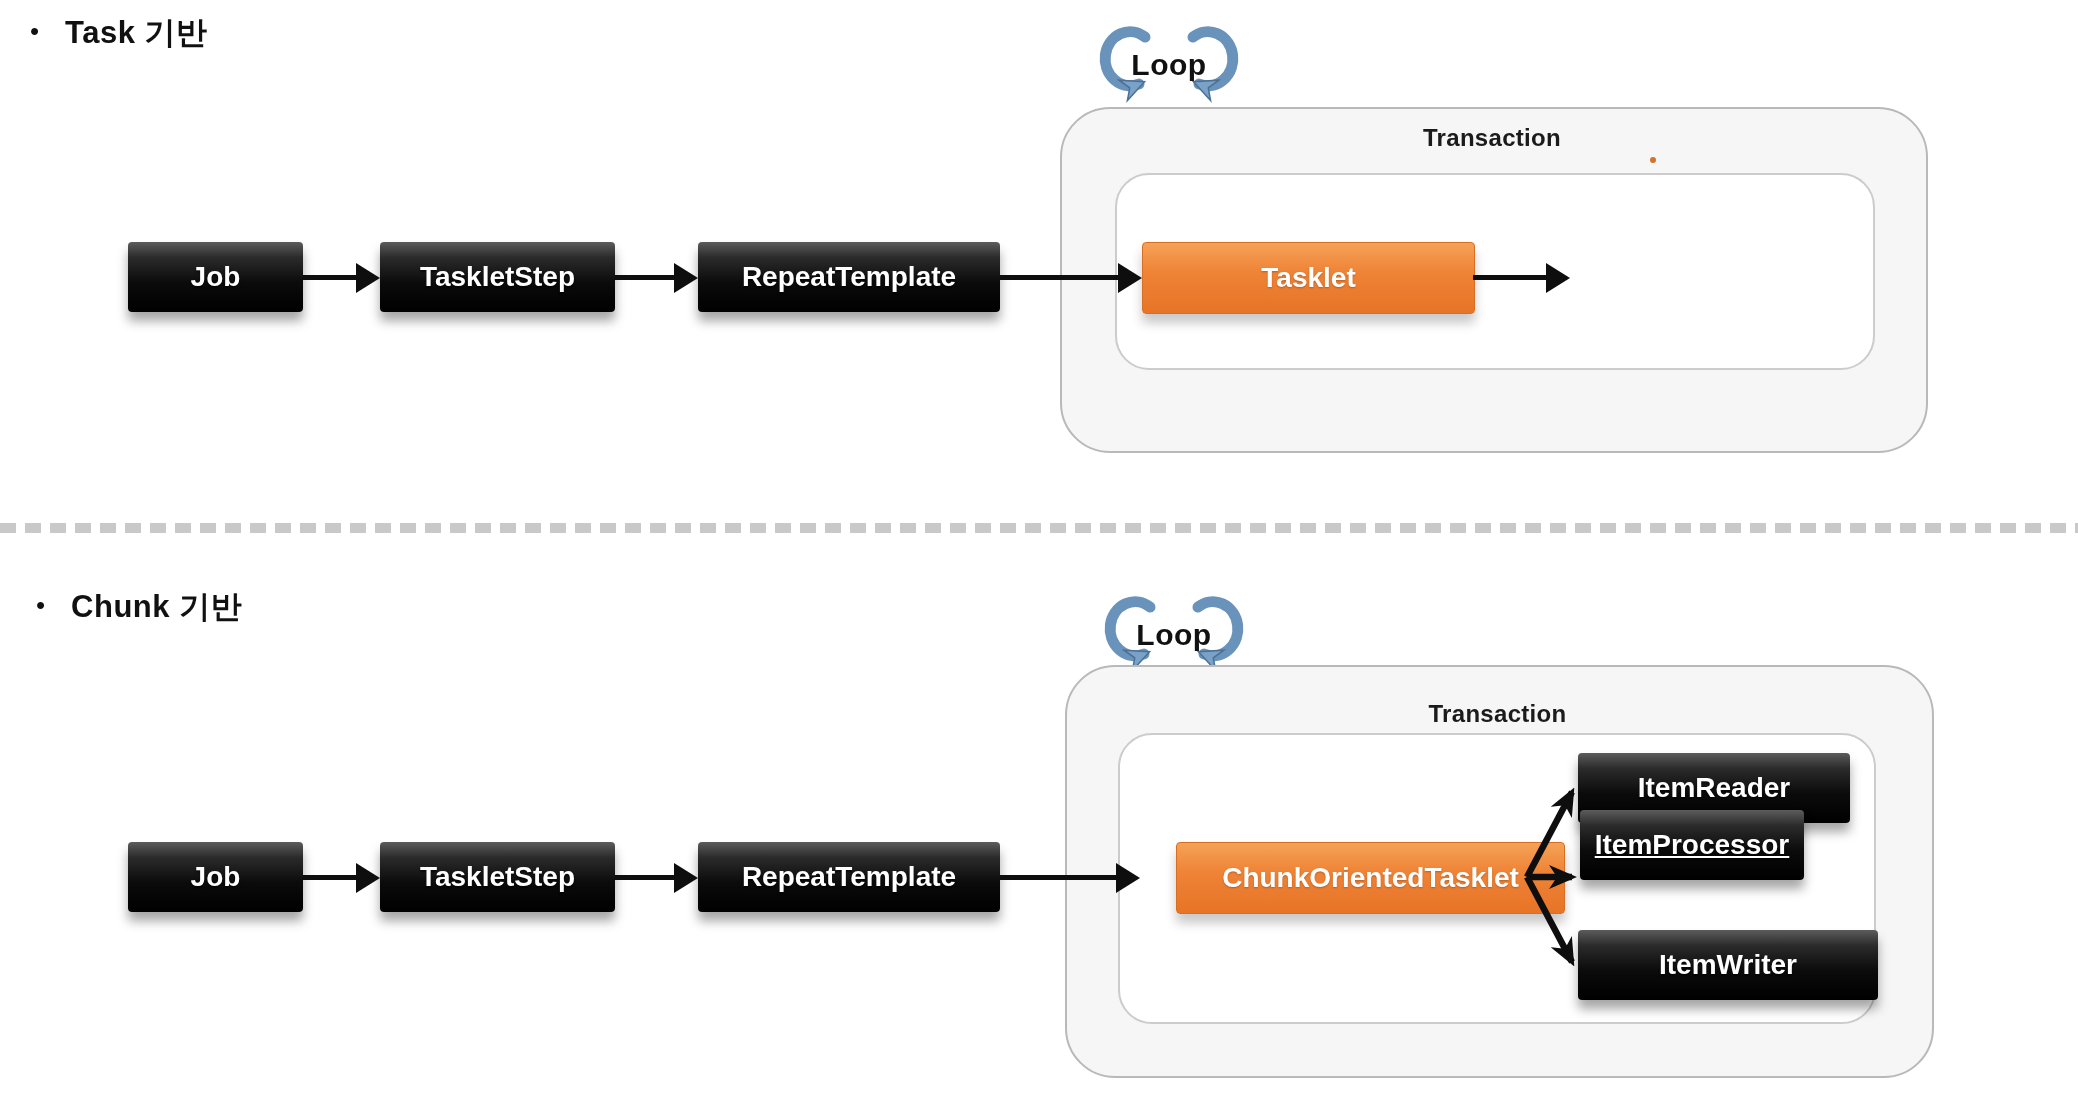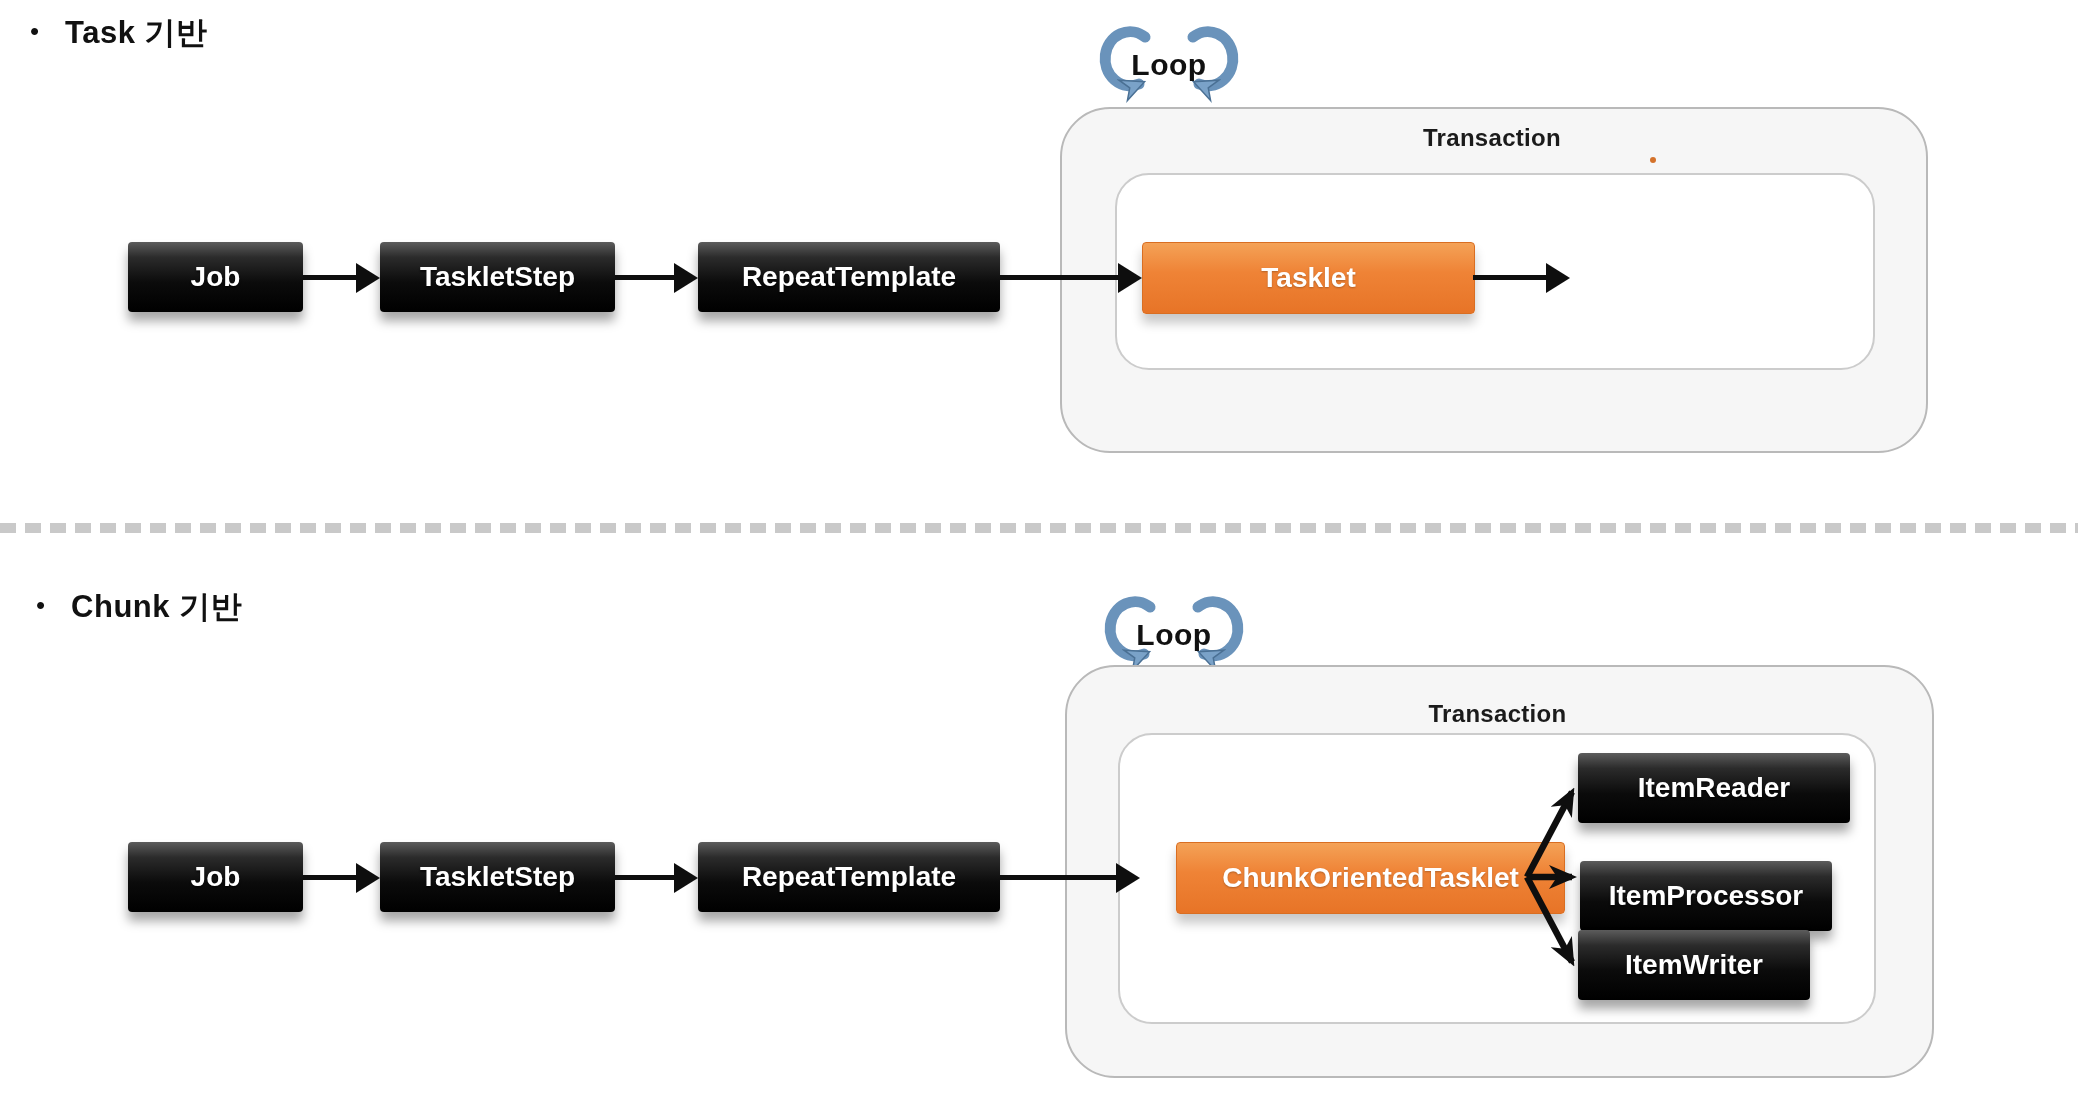--- a/index.html
+++ b/index.html
@@ -116,22 +116,22 @@
 
     <div class="outer-box" style="left:1065px;top:665px;width:865px;height:409px;"></div>
     <div class="tx-label" style="left:1065px;top:700px;width:865px;">Transaction</div>
     <div class="inner-box" style="left:1118px;top:733px;width:754px;height:287px;"></div>
 
     <div class="node black" style="left:128px;top:842px;width:175px;">Job</div>
     <div class="node black" style="left:380px;top:842px;width:235px;">TaskletStep</div>
     <div class="node black" style="left:698px;top:842px;width:302px;">RepeatTemplate</div>
     <div class="node orange" style="left:1140px;top:842px;width:387px;margin-left:36px;">ChunkOrientedTasklet</div>
     <div class="node black" style="left:1578px;top:753px;width:272px;text-align:center;">ItemReader</div>
-    <div class="node black" style="left:1580px;top:861px;width:252px;">ItemProcessor</div>
-    <div class="node black" style="left:1578px;top:930px;width:232px;">ItemWriter</div>
+    <div class="node black" style="left:1580px;top:810px;width:224px;text-decoration:underline;">ItemProcessor</div>
+    <div class="node black" style="left:1578px;top:930px;width:300px;">ItemWriter</div>
 
     <div class="harrow" style="left:303px;top:875px;width:53px;"></div>
     <div class="harrow" style="left:615px;top:875px;width:59px;"></div>
     <div class="harrow" style="left:1000px;top:875px;width:116px;"></div>
 
     <svg class="fan" style="left:1510px;top:742px;" width="90" height="270" viewBox="0 0 90 270">
       <defs>
         <marker id="fh" markerUnits="userSpaceOnUse" markerWidth="28" markerHeight="24" refX="23" refY="12" orient="auto">
           <path d="M0,0 L28,12 L0,24 L8,12 Z" fill="#0e0e0e"></path>
         </marker>

